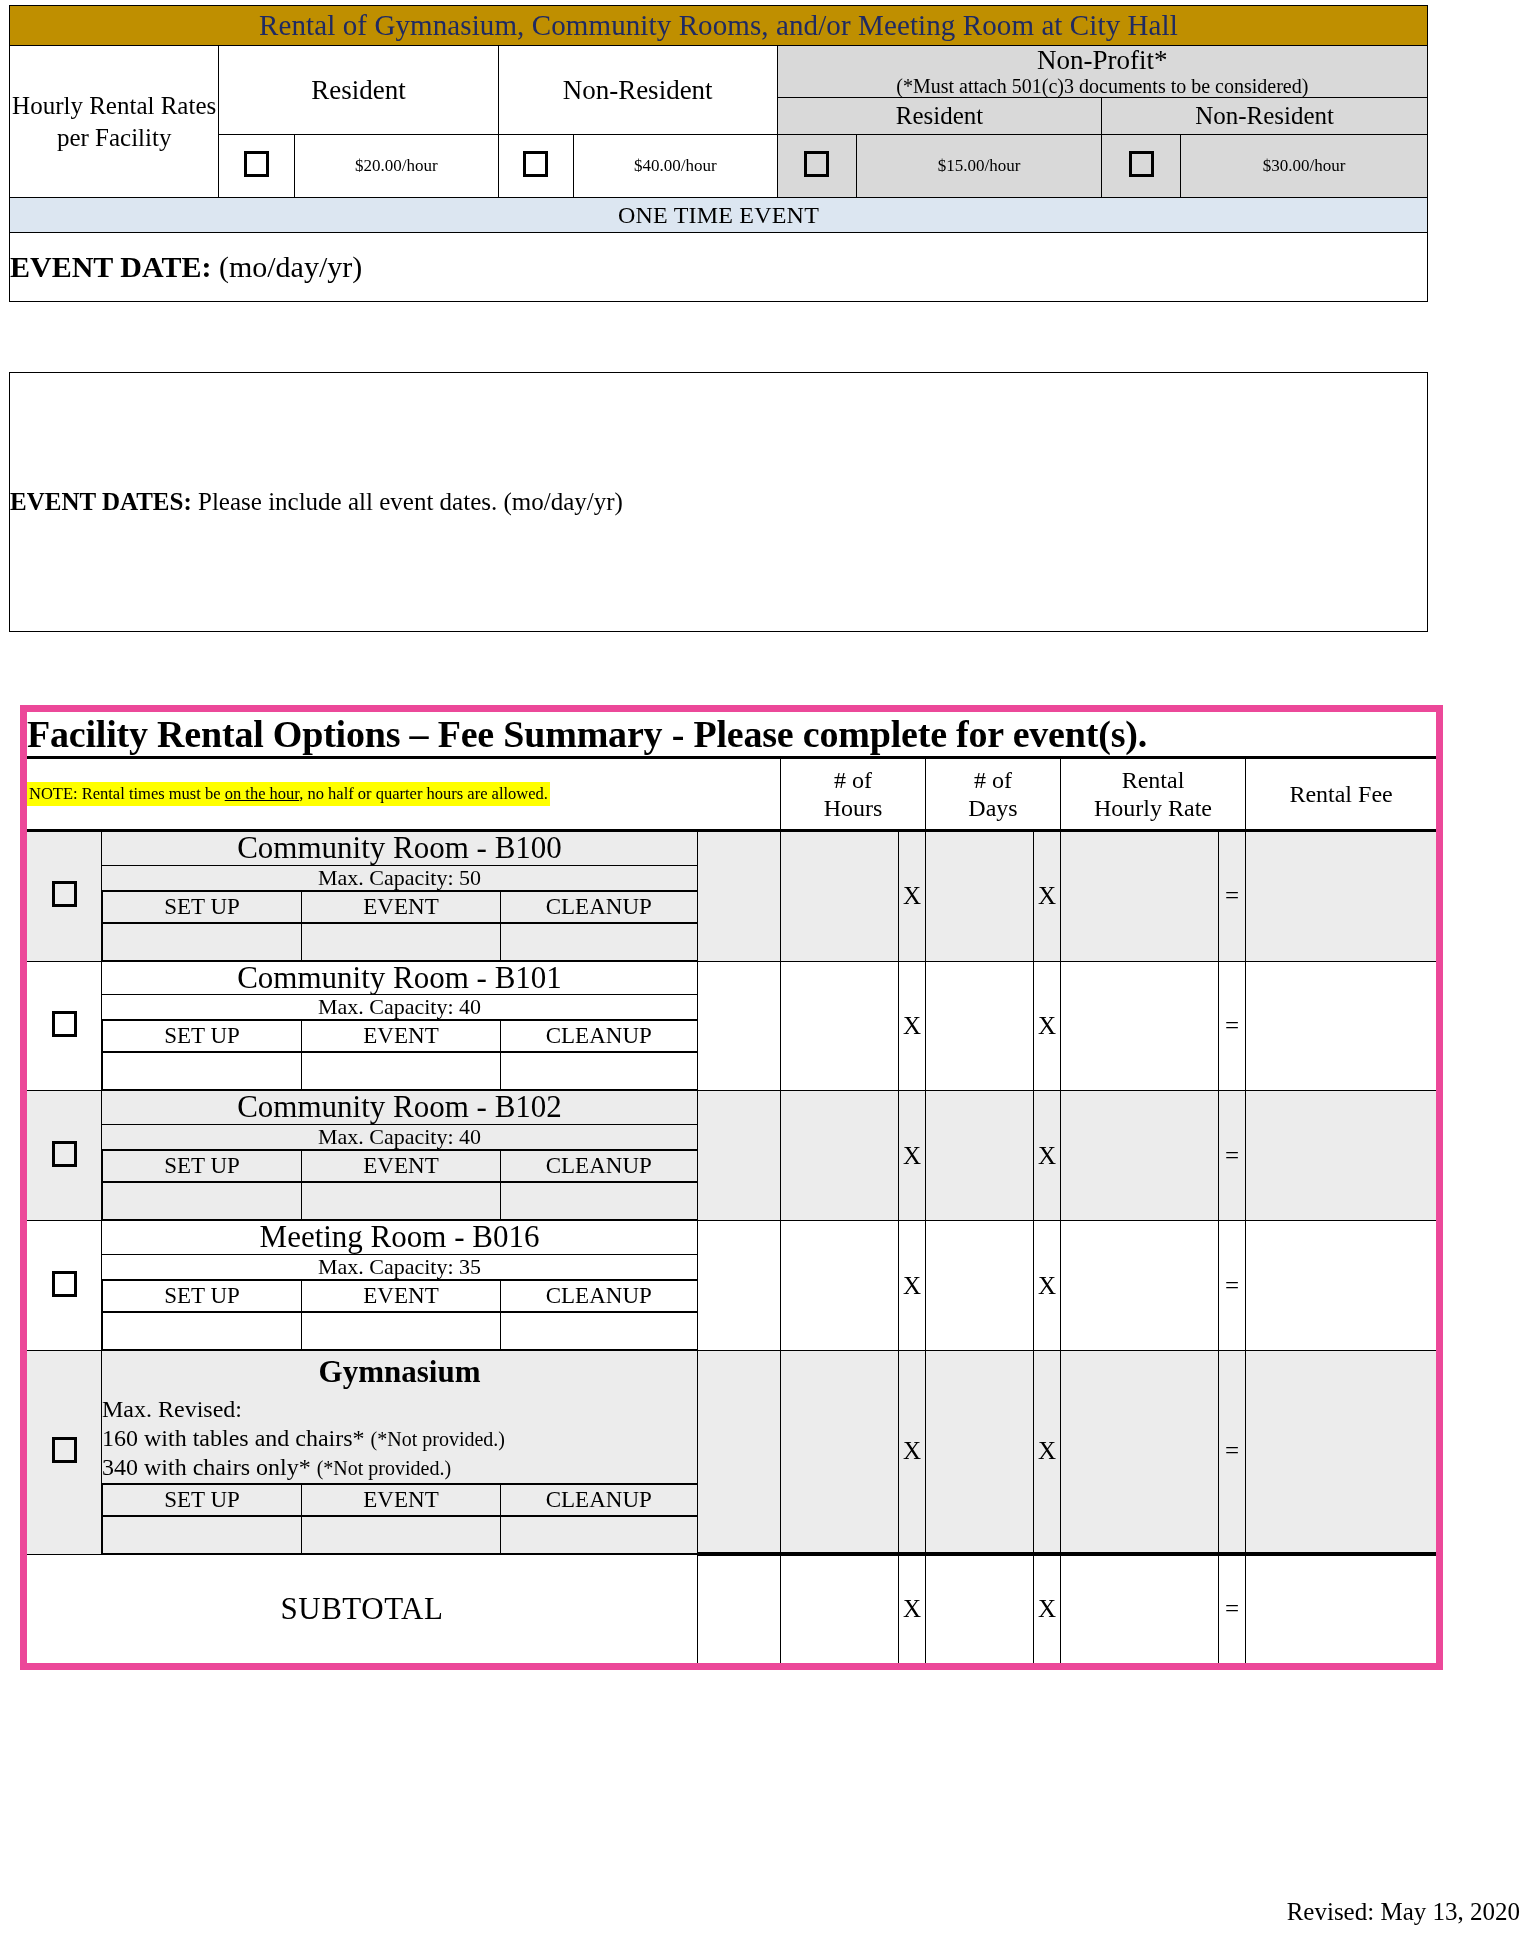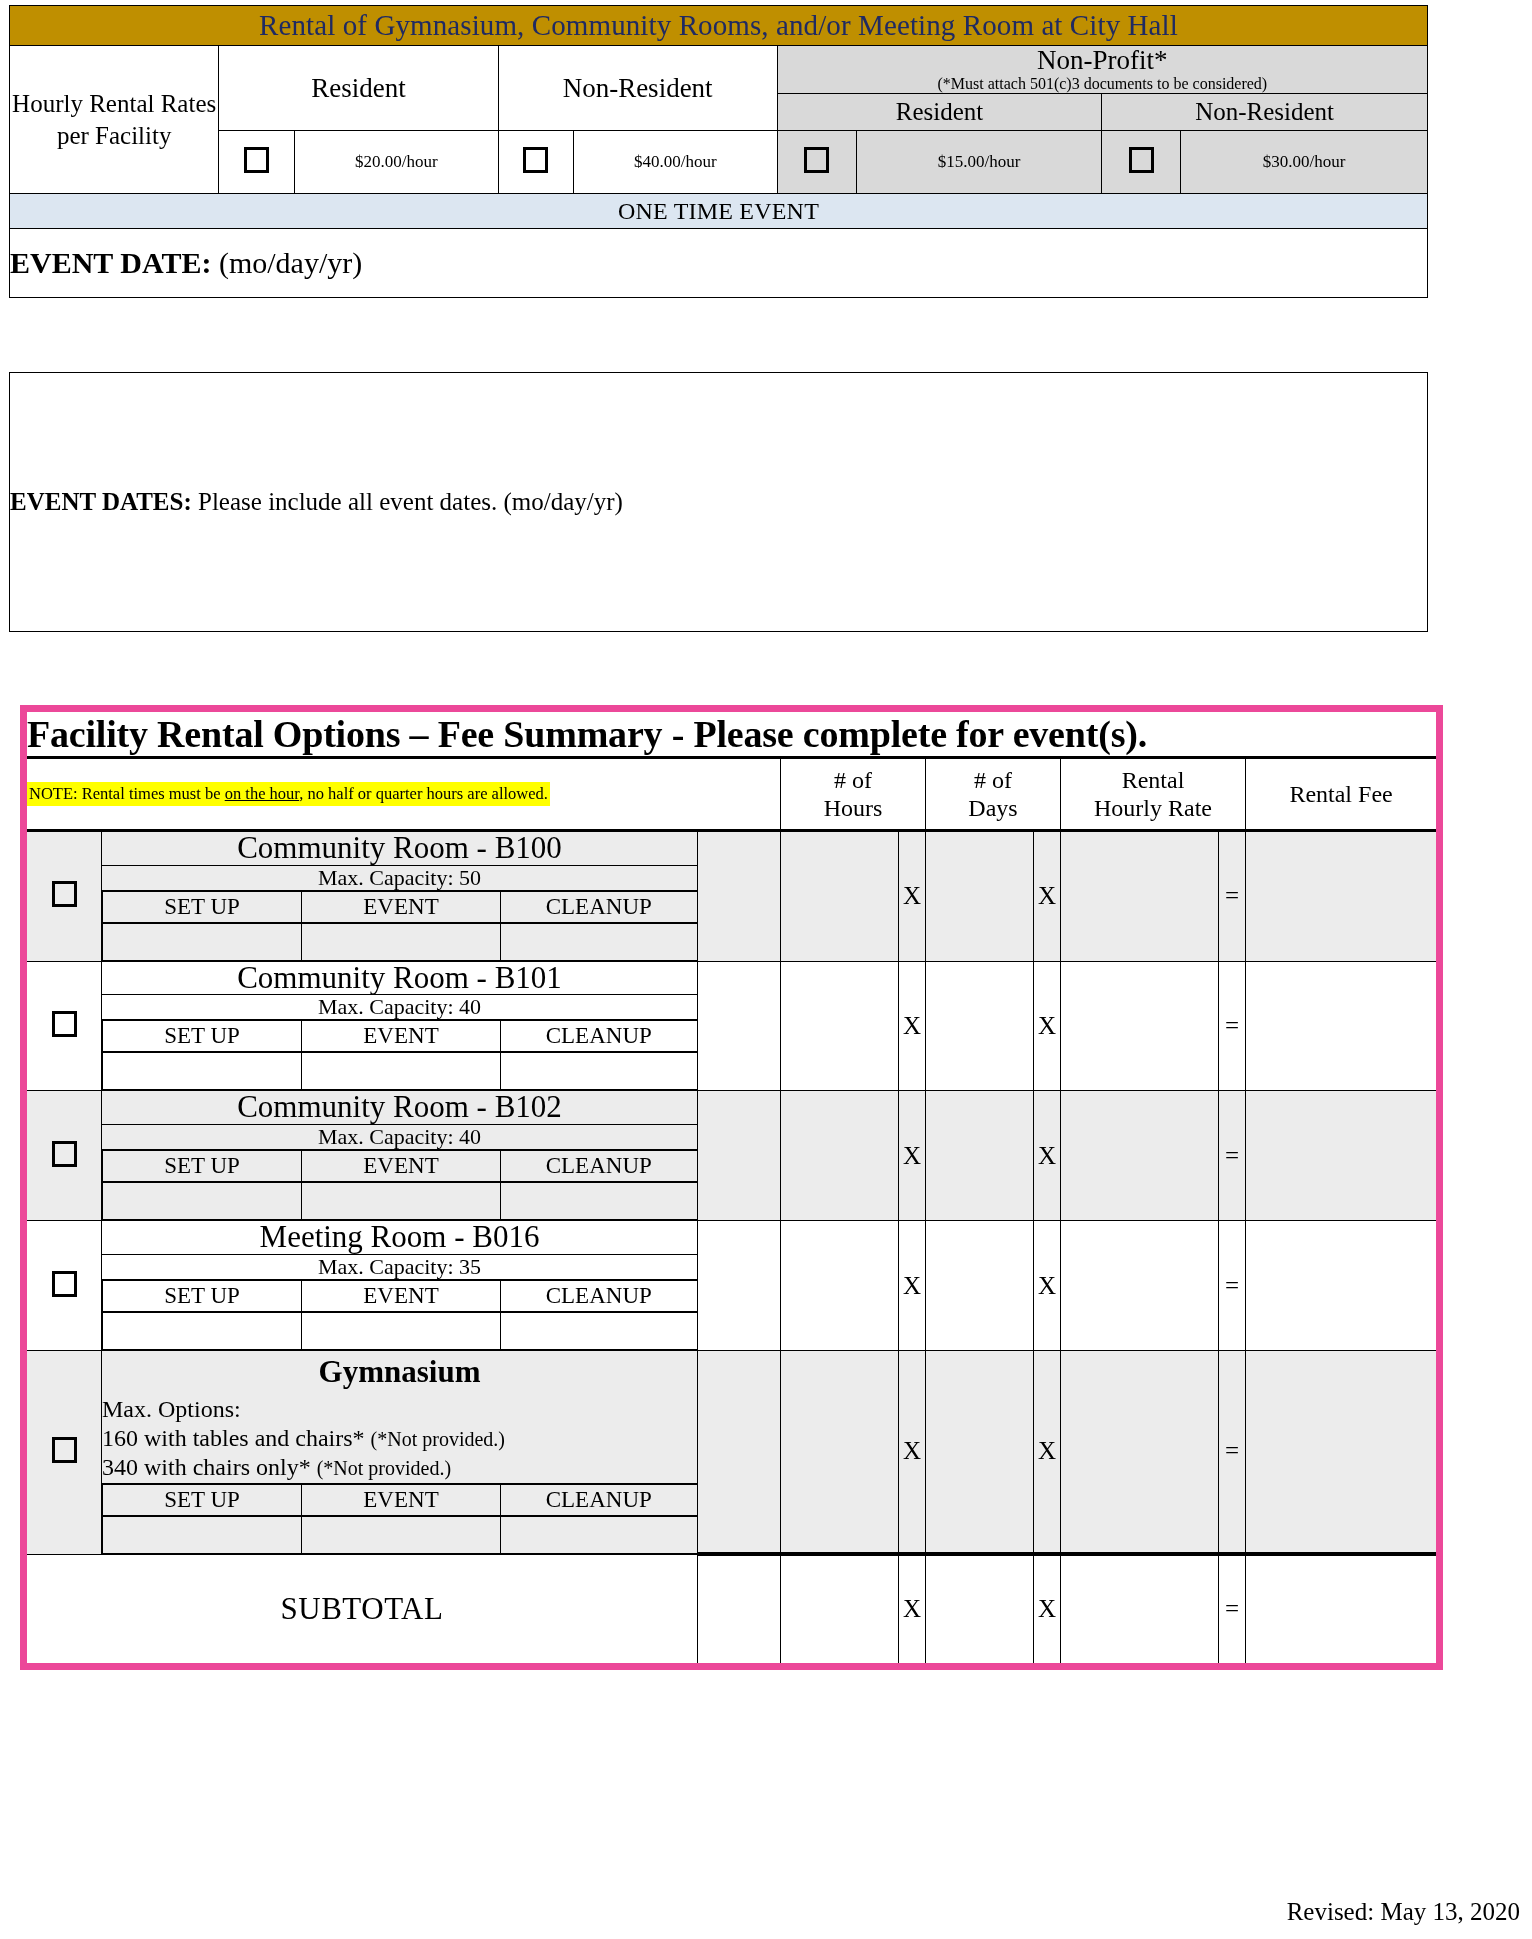--- a/index.html
+++ b/index.html
@@ -66,21 +66,21 @@
     font-size: 27px;
   }
   .np-title {
     text-align: center;
     font-size: 27px;
     background: #d9d9d9;
     line-height: 1.05;
     padding: 4px 0 2px 0;
   }
   .np-title .sub {
-    font-size: 16px;
+    font-size: 20px;
     display: block;
     margin-top: 2px;
   }
   .np-sub {
     text-align: center;
     font-size: 25px;
     background: #d9d9d9;
     height: 36px;
   }
   .cb-cell {
@@ -486,21 +486,21 @@
           </tr>
         </tbody>
             </table>
       </td>
     </tr>
 
     <tr class="rowgray">
       <td rowspan="2" class="rb-check"><span class="chk"></span></td>
       <td colspan="3" class="gym-body">
         <span class="gname">Gymnasium</span>
-        <div>Max. Options:</div>
+        <div>Max. Revised:</div>
         <div>
           <span>160 with tables and chairs*</span>
           <span class="small">(*Not provided.)</span>
         </div>
         <div>
           <span>340 with chairs only*</span>
           <span class="small">(*Not provided.)</span>
         </div>
       </td>
       <td rowspan="2" style="border-left:none;border-right:1px solid #000;"></td>

